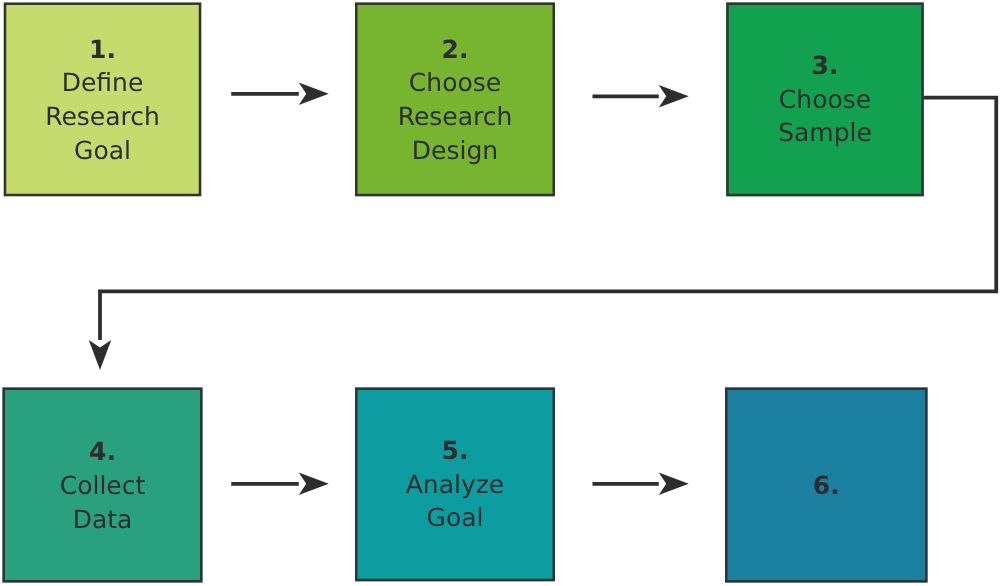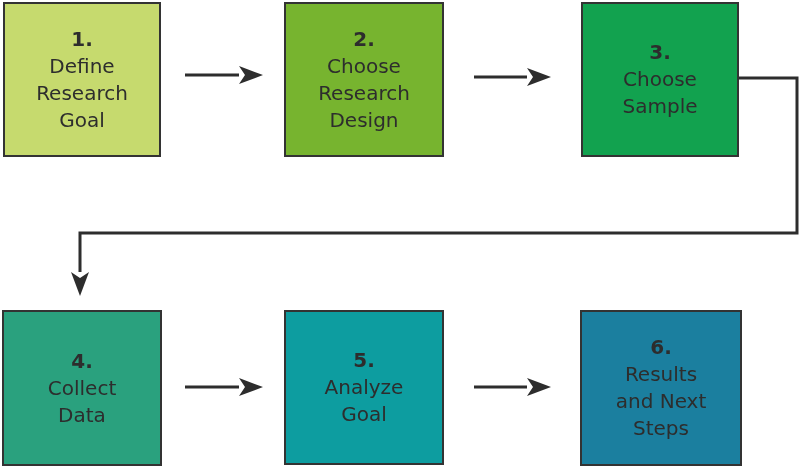--- a/index.html
+++ b/index.html
@@ -98,18 +98,15 @@
   </div>
 
   <div id="box5" class="step-box" style="background-color: rgb(13, 157, 160);">
     <div class="step-number">5.</div>
     <div class="step-label">Analyze
 Goal</div>
   </div>
 
   <div id="box6" class="step-box" style="background-color: rgb(27, 127, 159);">
     <div class="step-number">6.</div>
-    <div class="step-label">Results
-and Next
-Steps</div>
   </div>
 
 </div>
 
 </body></html>

